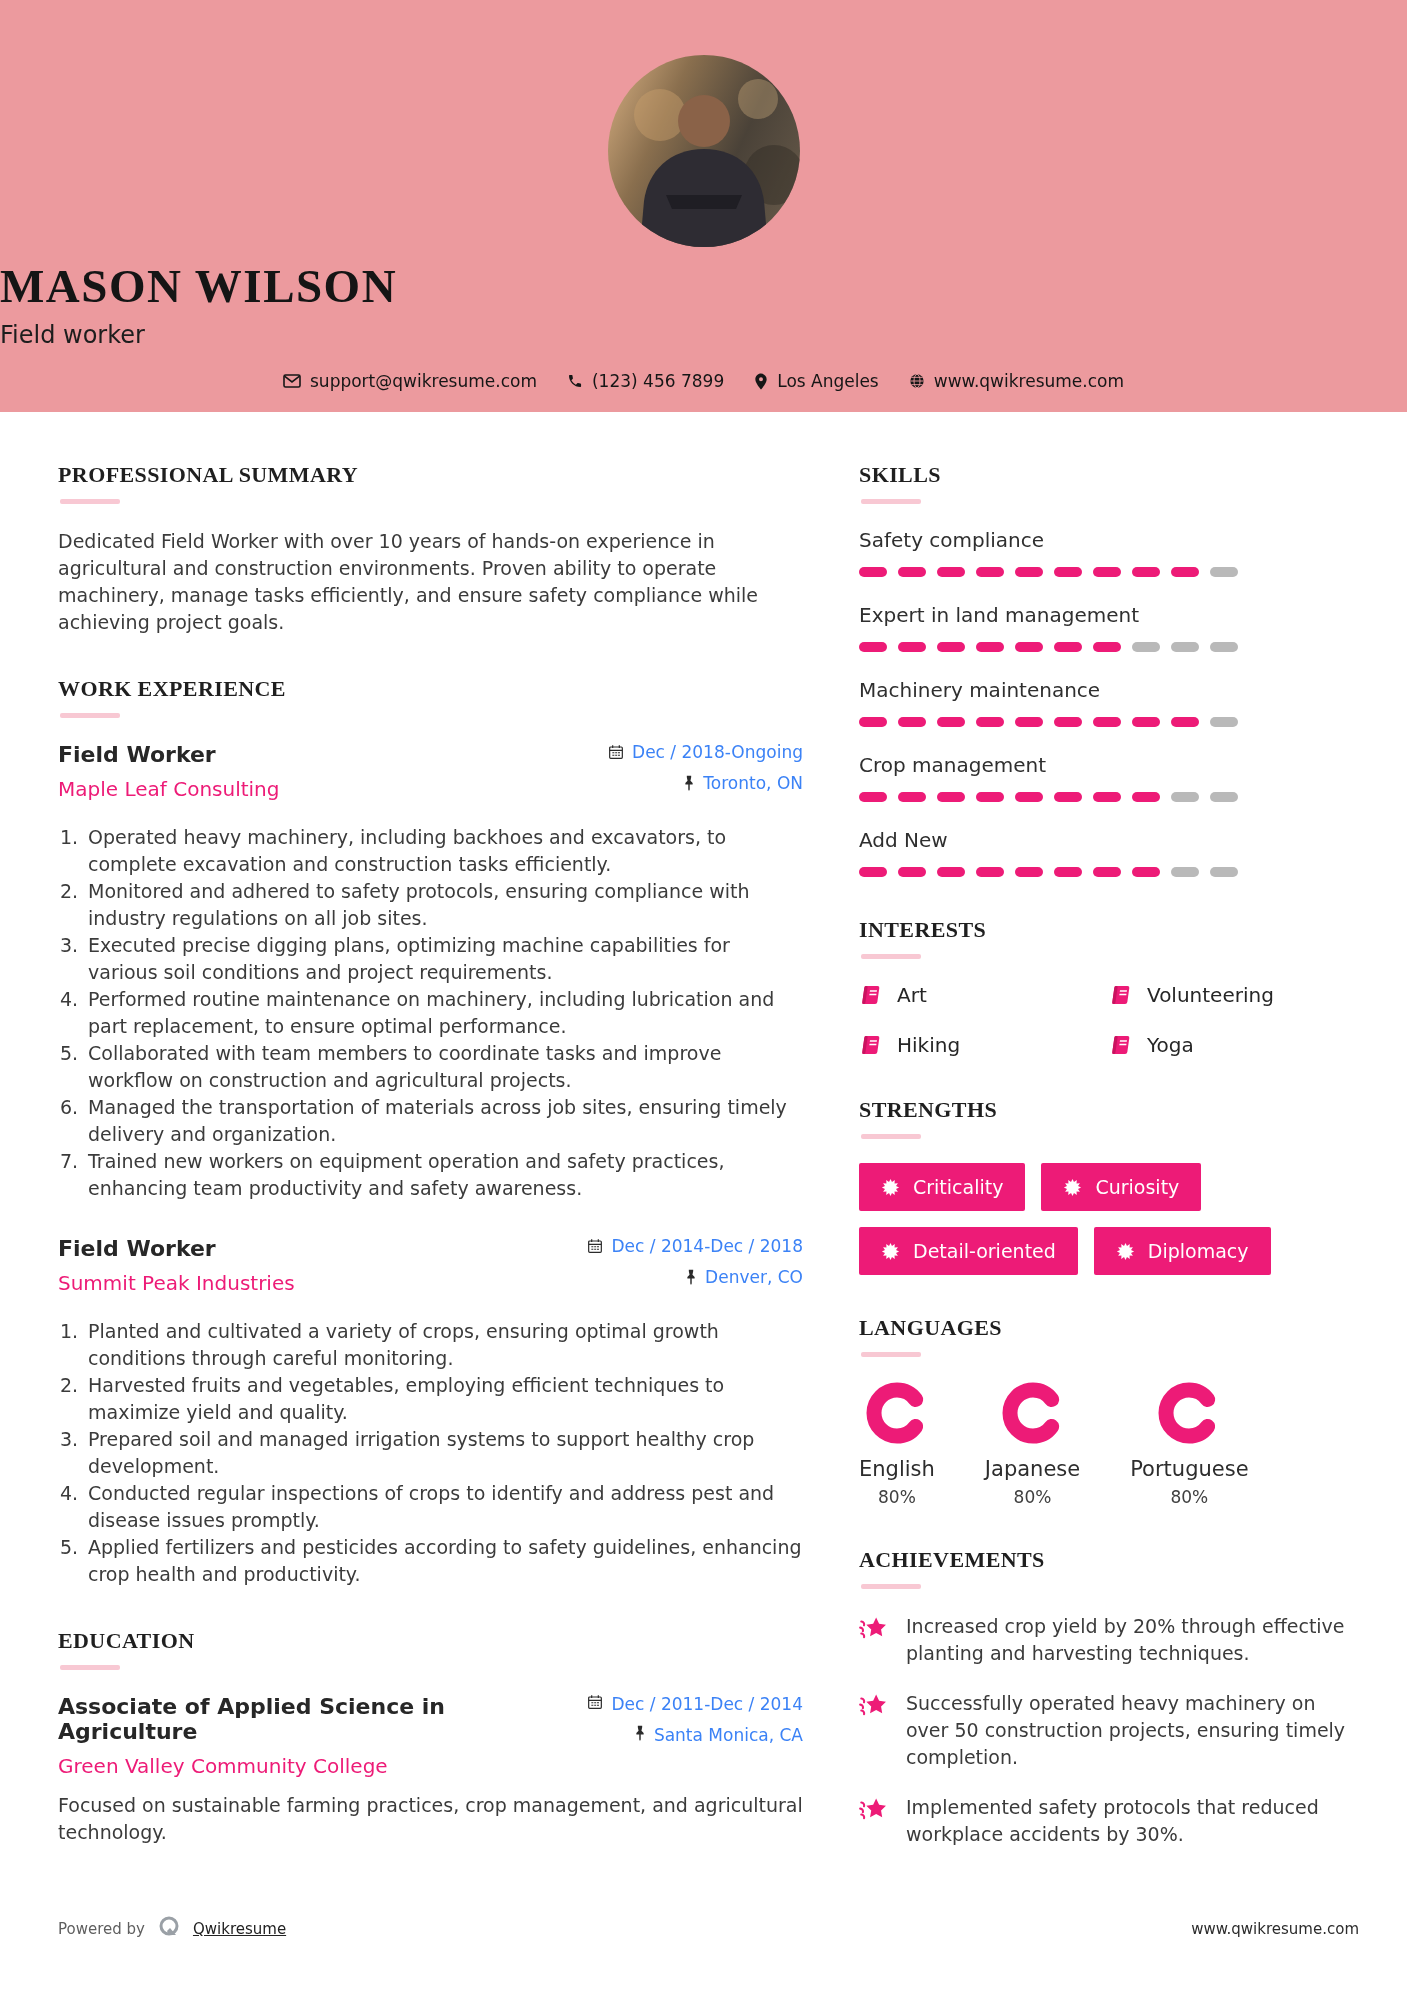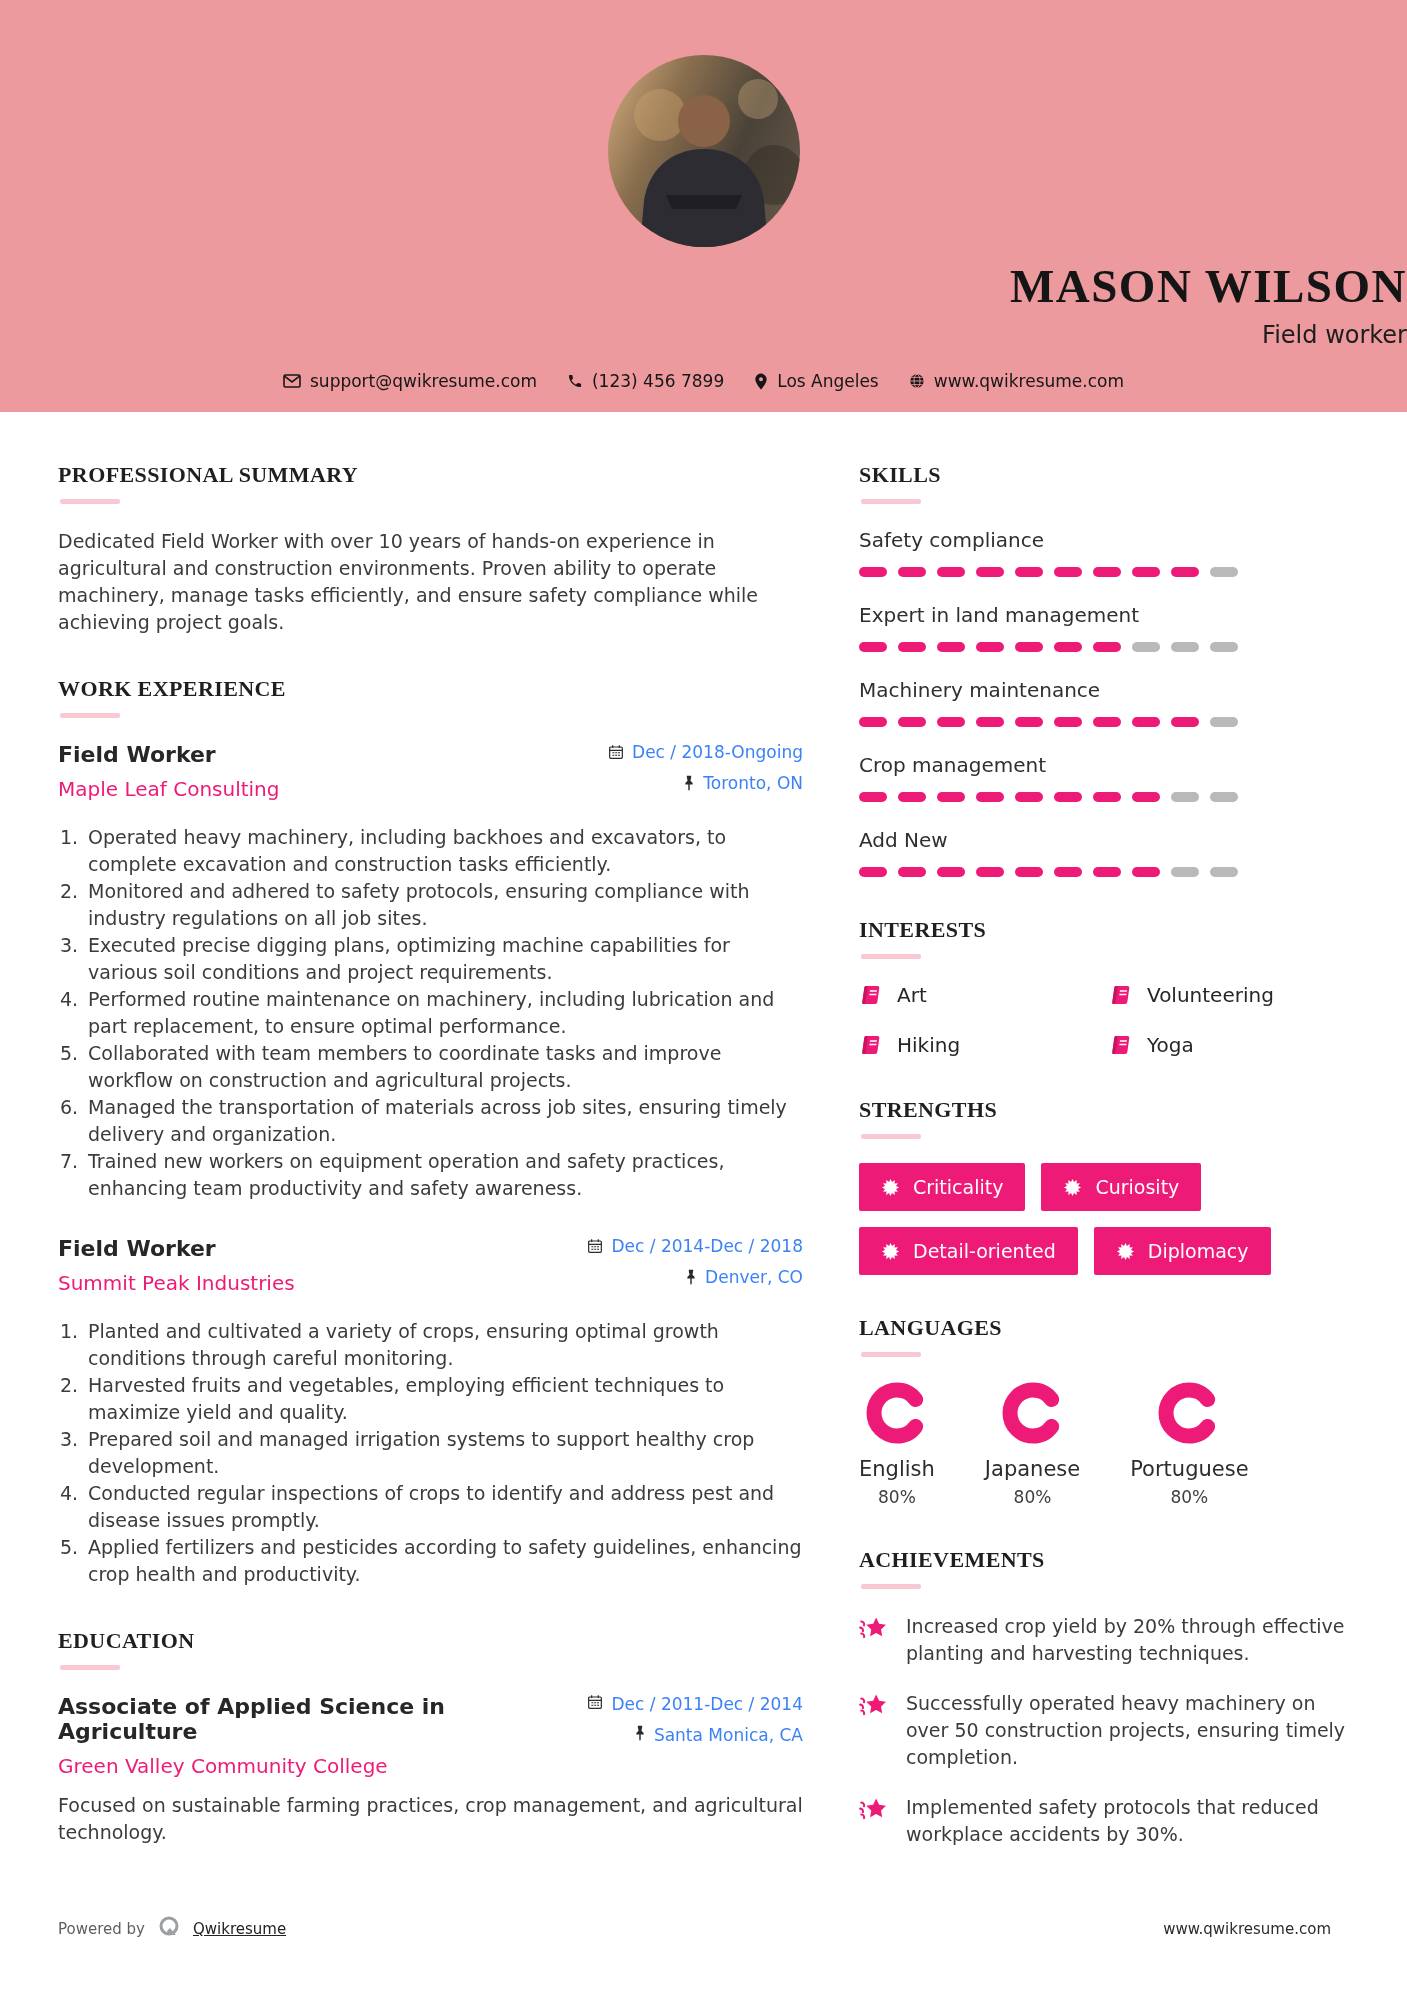--- a/index.html
+++ b/index.html
@@ -9,21 +9,21 @@
     --dash-off:#b9b9b9;
     --ink:#1f1f1f;
     --body:#3b3b3b;
   }
   *{margin:0;padding:0;box-sizing:border-box;}
   html,body{background:#fff;}
   body{font-family:"DejaVu Sans","Liberation Sans",sans-serif;color:var(--body);}
   .page{position:relative;width:1407px;height:1990px;background:#fff;overflow:hidden;}
 
   
-  .hero{height:412px;background:var(--header-bg);text-align:right;padding-top:55px;}
+  .hero{height:412px;background:var(--header-bg);text-align:left;padding-top:55px;}
   .avatar{width:192px;height:192px;border-radius:50%;margin:0 auto;overflow:hidden;
           background:linear-gradient(115deg,#d9b183 0%,#8a6f4e 30%,#4a4238 62%,#6b5d4c 100%);position:relative;}
   .avatar svg{position:absolute;left:0;top:0;}
   .hero h1{font-family:"Liberation Serif","DejaVu Serif",serif;font-weight:700;font-size:47px;
            letter-spacing:1.5px;color:#151515;margin-top:12px;}
   .hero .subtitle{font-size:24px;color:#1d1d1d;margin-top:8px;}
   .contact-row{display:flex;justify-content:center;align-items:center;gap:30px;margin-top:22px;font-size:17px;color:#161616;}
   .citem{display:flex;align-items:center;gap:9px;}
   .citem svg{display:block;}
 
@@ -73,21 +73,21 @@
   .lang{display:flex;flex-direction:column;align-items:center;}
   .lang-name{font-size:21px;color:#2d2d2d;margin-top:12px;}
   .lang-pct{font-size:17px;color:#404040;margin-top:6px;}
 
   
   .ach{display:flex;gap:15px;margin-bottom:23px;}
   .ach svg{flex:0 0 auto;margin-top:2px;}
   .ach-text{font-size:19px;line-height:27px;color:var(--body);max-width:445px;}
 
   
-  .footer{position:absolute;left:58px;right:76px;bottom:47px;display:flex;justify-content:space-between;align-items:center;font-size:15px;color:#2c2c2c;}
+  .footer{position:absolute;left:58px;right:48px;bottom:47px;display:flex;justify-content:space-between;align-items:center;font-size:15px;color:#2c2c2c;}
   .footer-left{display:flex;align-items:center;gap:12px;}
   .powered{color:#5f5f5f;}
   .brand-link{color:#222;text-decoration:underline;cursor:pointer;}
 </style>
 </head>
 <body>
 
 <div class="page">
 
   <header class="hero">

